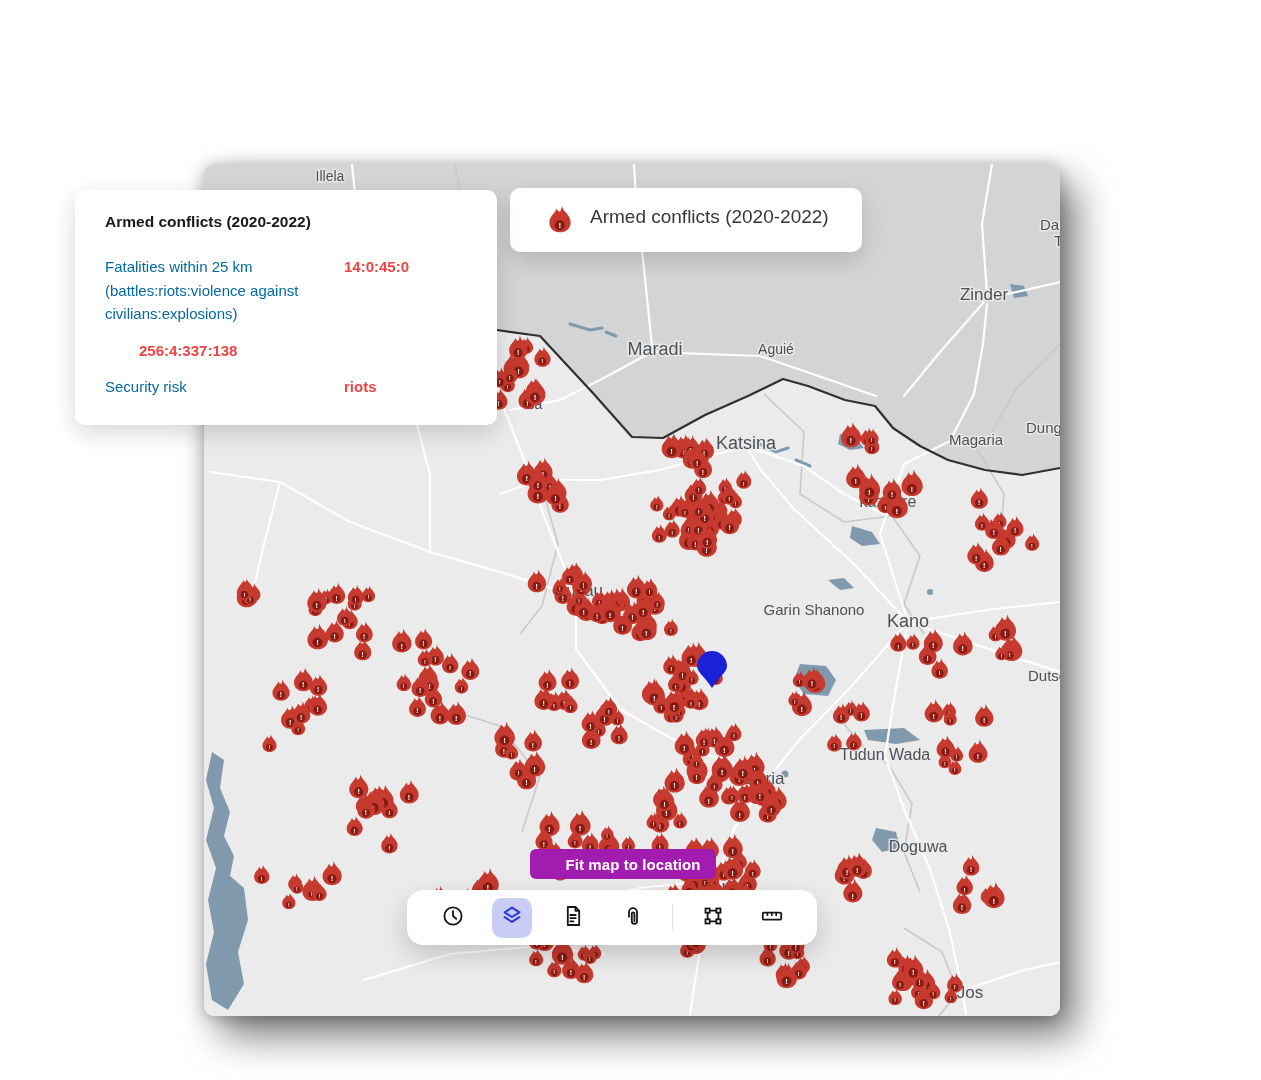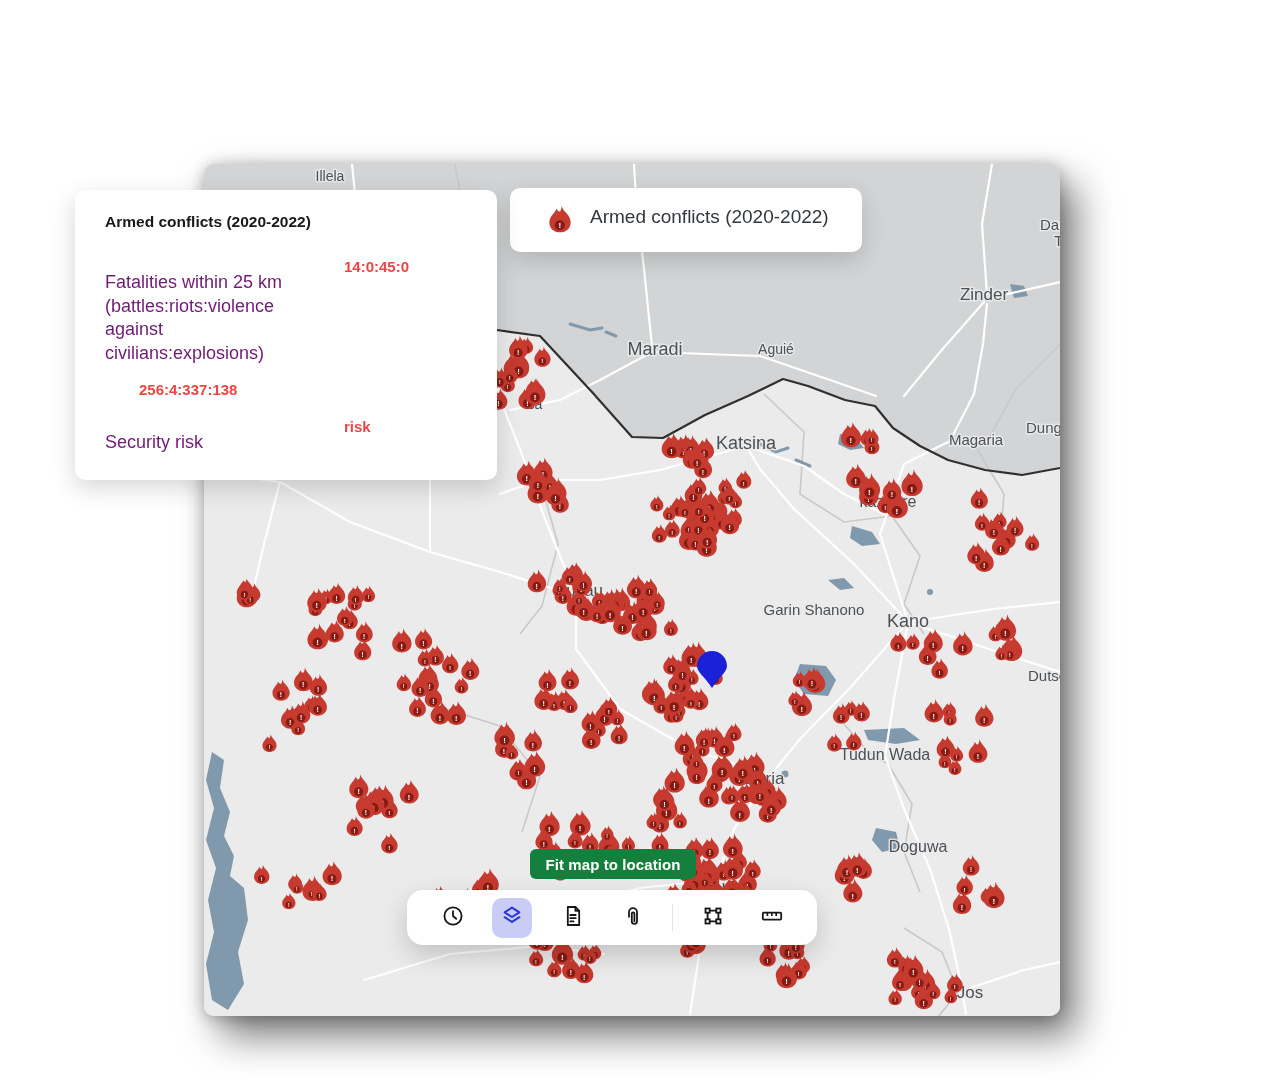--- a/index.html
+++ b/index.html
@@ -21,21 +21,21 @@
   }
   
   .info-panel{
     position:absolute;left:75px;top:190px;width:422px;box-sizing:border-box;
     background:#fff;border-radius:10px;padding:23px 30px 26px;
     box-shadow:0 8px 24px rgba(0,0,0,.16);
   }
   .info-title{font-size:15.5px;font-weight:bold;color:#17191c;margin:0 0 24px;}
   .info-row{display:flex;align-items:flex-start;margin-top:13px;}
   .info-row:first-of-type{margin-top:0;}
-  .info-label{width:205px;font-size:18px;color:#701a75;line-height:23.5px;margin-top:16px;}
+  .info-label{width:205px;font-size:15px;color:#0369a1;line-height:23.5px;}
   .info-value{margin-left:34px;font-size:15px;color:#ef4444;line-height:23.5px;white-space:nowrap;font-weight:bold;}
   
   .layer-chip{
     position:absolute;left:510px;top:188px;width:352px;box-sizing:border-box;
     background:#fff;border-radius:10px;padding:13px 24px 15px 37px;
     box-shadow:0 8px 24px rgba(0,0,0,.16);
     display:flex;align-items:flex-start;gap:17px;cursor:pointer;
   }
   .chip-flame{margin-top:4px;flex:0 0 auto;}
   .chip-label{font-size:19px;color:#33383e;line-height:32px;width:240px;}
@@ -572,26 +572,26 @@
   <div id="infoRows">
       <div class="info-row">
         <span class="info-label">Fatalities within 25 km (battles:riots:violence against civilians:explosions)</span>
         <span class="info-value">14:0:45:0</span>
       </div>
       <div class="info-row">
         <span class="info-value">256:4:337:138</span>
       </div>
       <div class="info-row">
         <span class="info-label">Security risk</span>
-        <span class="info-value">risk</span>
+        <span class="info-value">riots</span>
       </div>
     </div>
 </div>
 
-<div class="fit-button" style="background: #15803d;">Fit map to location</div>
+<div class="fit-button" style="background: #a21caf; padding-left: 20px;">Fit map to location</div>
 
 <div class="toolbar" id="toolbar">
     <div class="tb" style="left: 46px;">
       <span><svg width="24" height="24" viewBox="0 0 24 24">
           <circle cx="12" cy="12" r="8.6" stroke="#161616" stroke-width="1.8" fill="none" stroke-linecap="round" stroke-linejoin="round"></circle>
           <path d="M12 7.2V12l3.2 2.8" stroke="#161616" stroke-width="1.8" fill="none" stroke-linecap="round" stroke-linejoin="round"></path>
         </svg></span>
     </div>
     <div class="tb active" style="left: 105px; background: rgb(201, 205, 246);">
       <span><svg width="24" height="24" viewBox="0 0 24 24">

